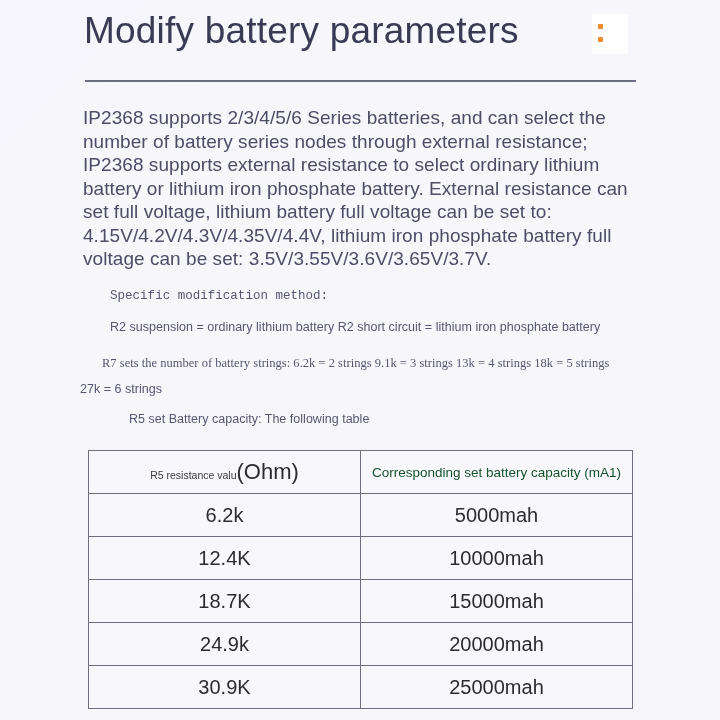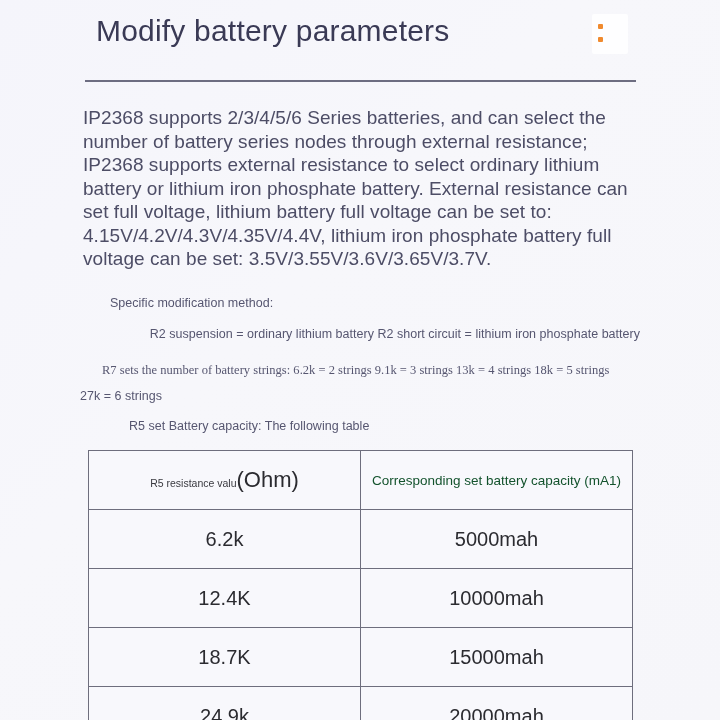--- a/index.html
+++ b/index.html
@@ -19,23 +19,23 @@
   #page {
     position: relative;
     width: 720px;
     height: 720px;
     box-sizing: border-box;
   }
 
   
   .page-title {
     position: absolute;
-    left: 96px;
+    left: 84px;
     top: 8px;
-    font-size: 30px;
+    font-size: 37px;
     font-weight: 400;
     letter-spacing: 0.2px;
     color: #3a3a55;
     line-height: 46px;
     white-space: nowrap;
   }
 
   .menu-card {
     position: absolute;
     left: 592px;
@@ -103,22 +103,22 @@
     left: 80px;
     top: 288px;
     width: 560px;
     color: #565670;
   }
   .method .m-line {
     font-size: 12.5px;
     line-height: 16px;
     letter-spacing: 0.02px;
   }
-  .m-specific  { margin-left: 30px; margin-top: 7px; }
-  .m-r2        { margin-left: 30px; margin-top: 15px; text-align: right; }
+  .m-specific  { margin-left: 30px; margin-top: 0; font-family: Liberation Mono, monospace; }
+  .m-r2        { margin-left: 30px; margin-top: 15px; }
   .m-r7        { margin-left: 22px; margin-top: 20px; font-family: Liberation Serif, serif; }
   .m-27k       { margin-left: 0px;  margin-top: 10px; font-size: 13px; }
   .m-r5        { margin-left: 49px; margin-top: 14px; }
 
   
   .table-wrap {
     position: absolute;
     left: 88px;
     top: 450px;
     width: 544px;
@@ -129,21 +129,21 @@
     width: 544px;
     table-layout: fixed;
     background: #f8f8fc;
   }
   table.spec td, table.spec th {
     border: 1.6px solid #6e6e7d;
     text-align: center;
     vertical-align: middle;
     color: #2e2e33;
     font-weight: 400;
-    padding: 8px;
+    padding: 0;
   }
   table.spec col.c1 { width: 272px; }
   table.spec col.c2 { width: 272px; }
 
   tr.head-row th { height: 42px; }
 
   .hdr-res {
     display: inline-block;
     white-space: nowrap;
     line-height: 1;

